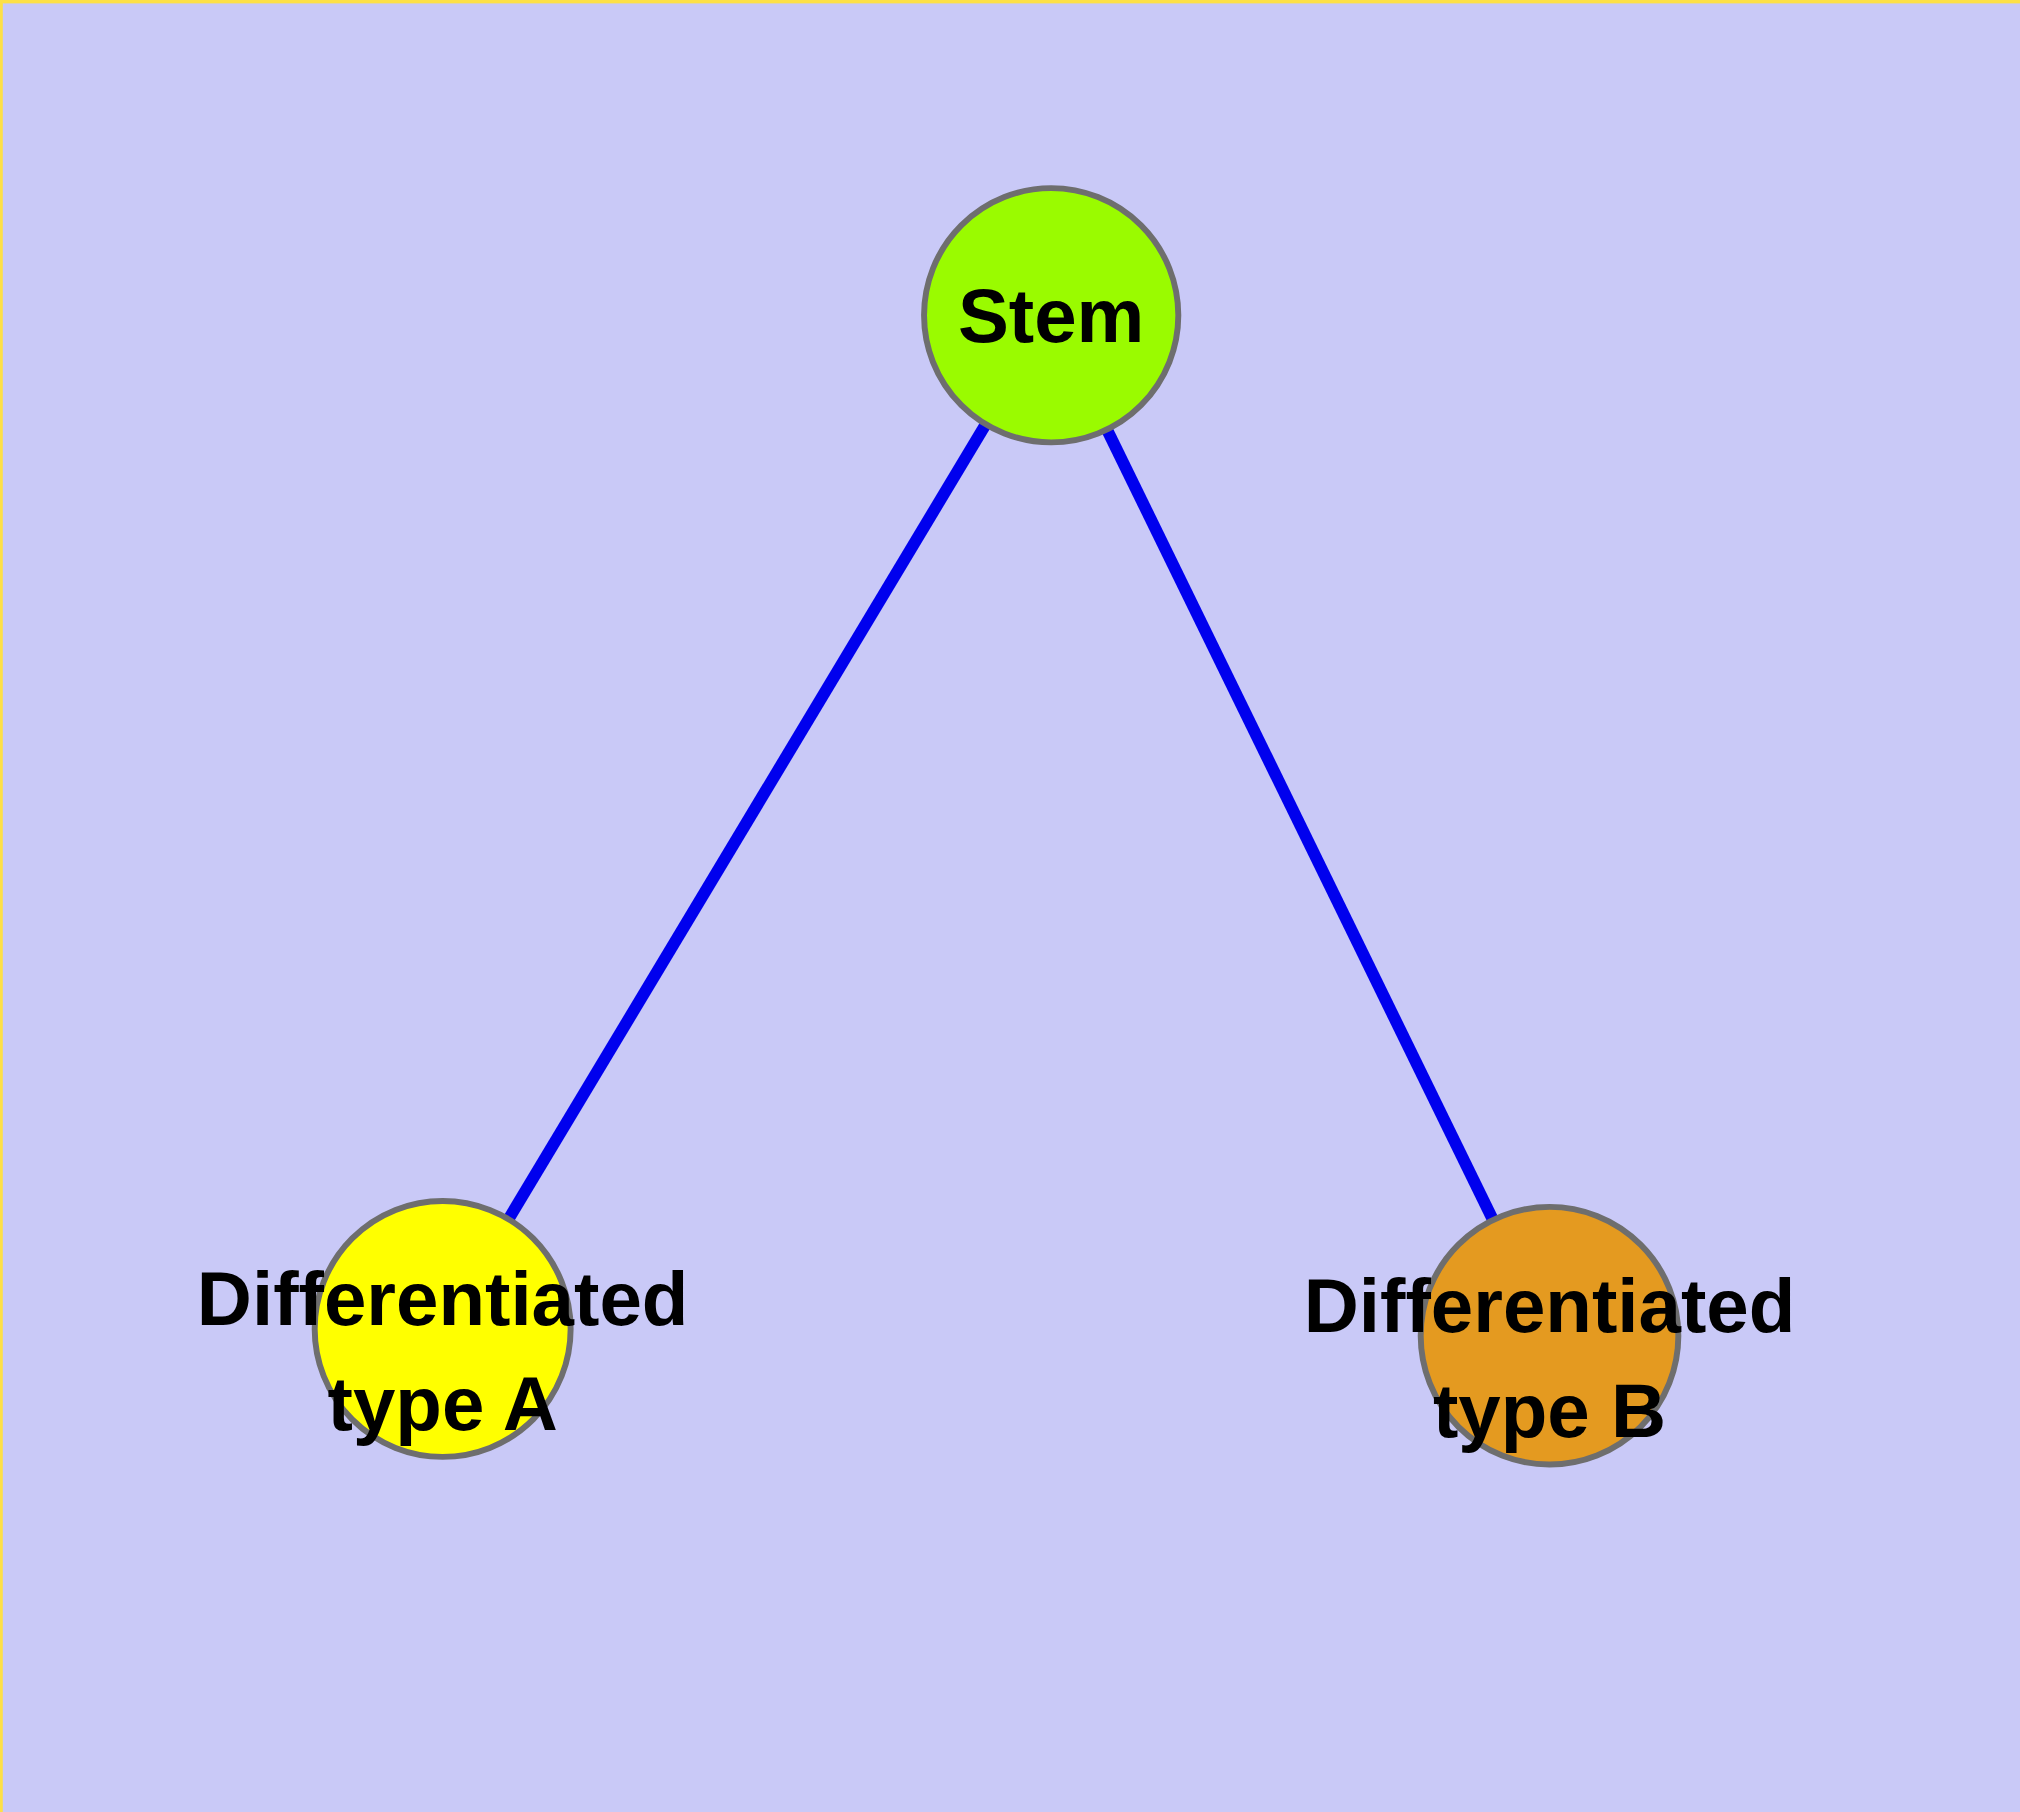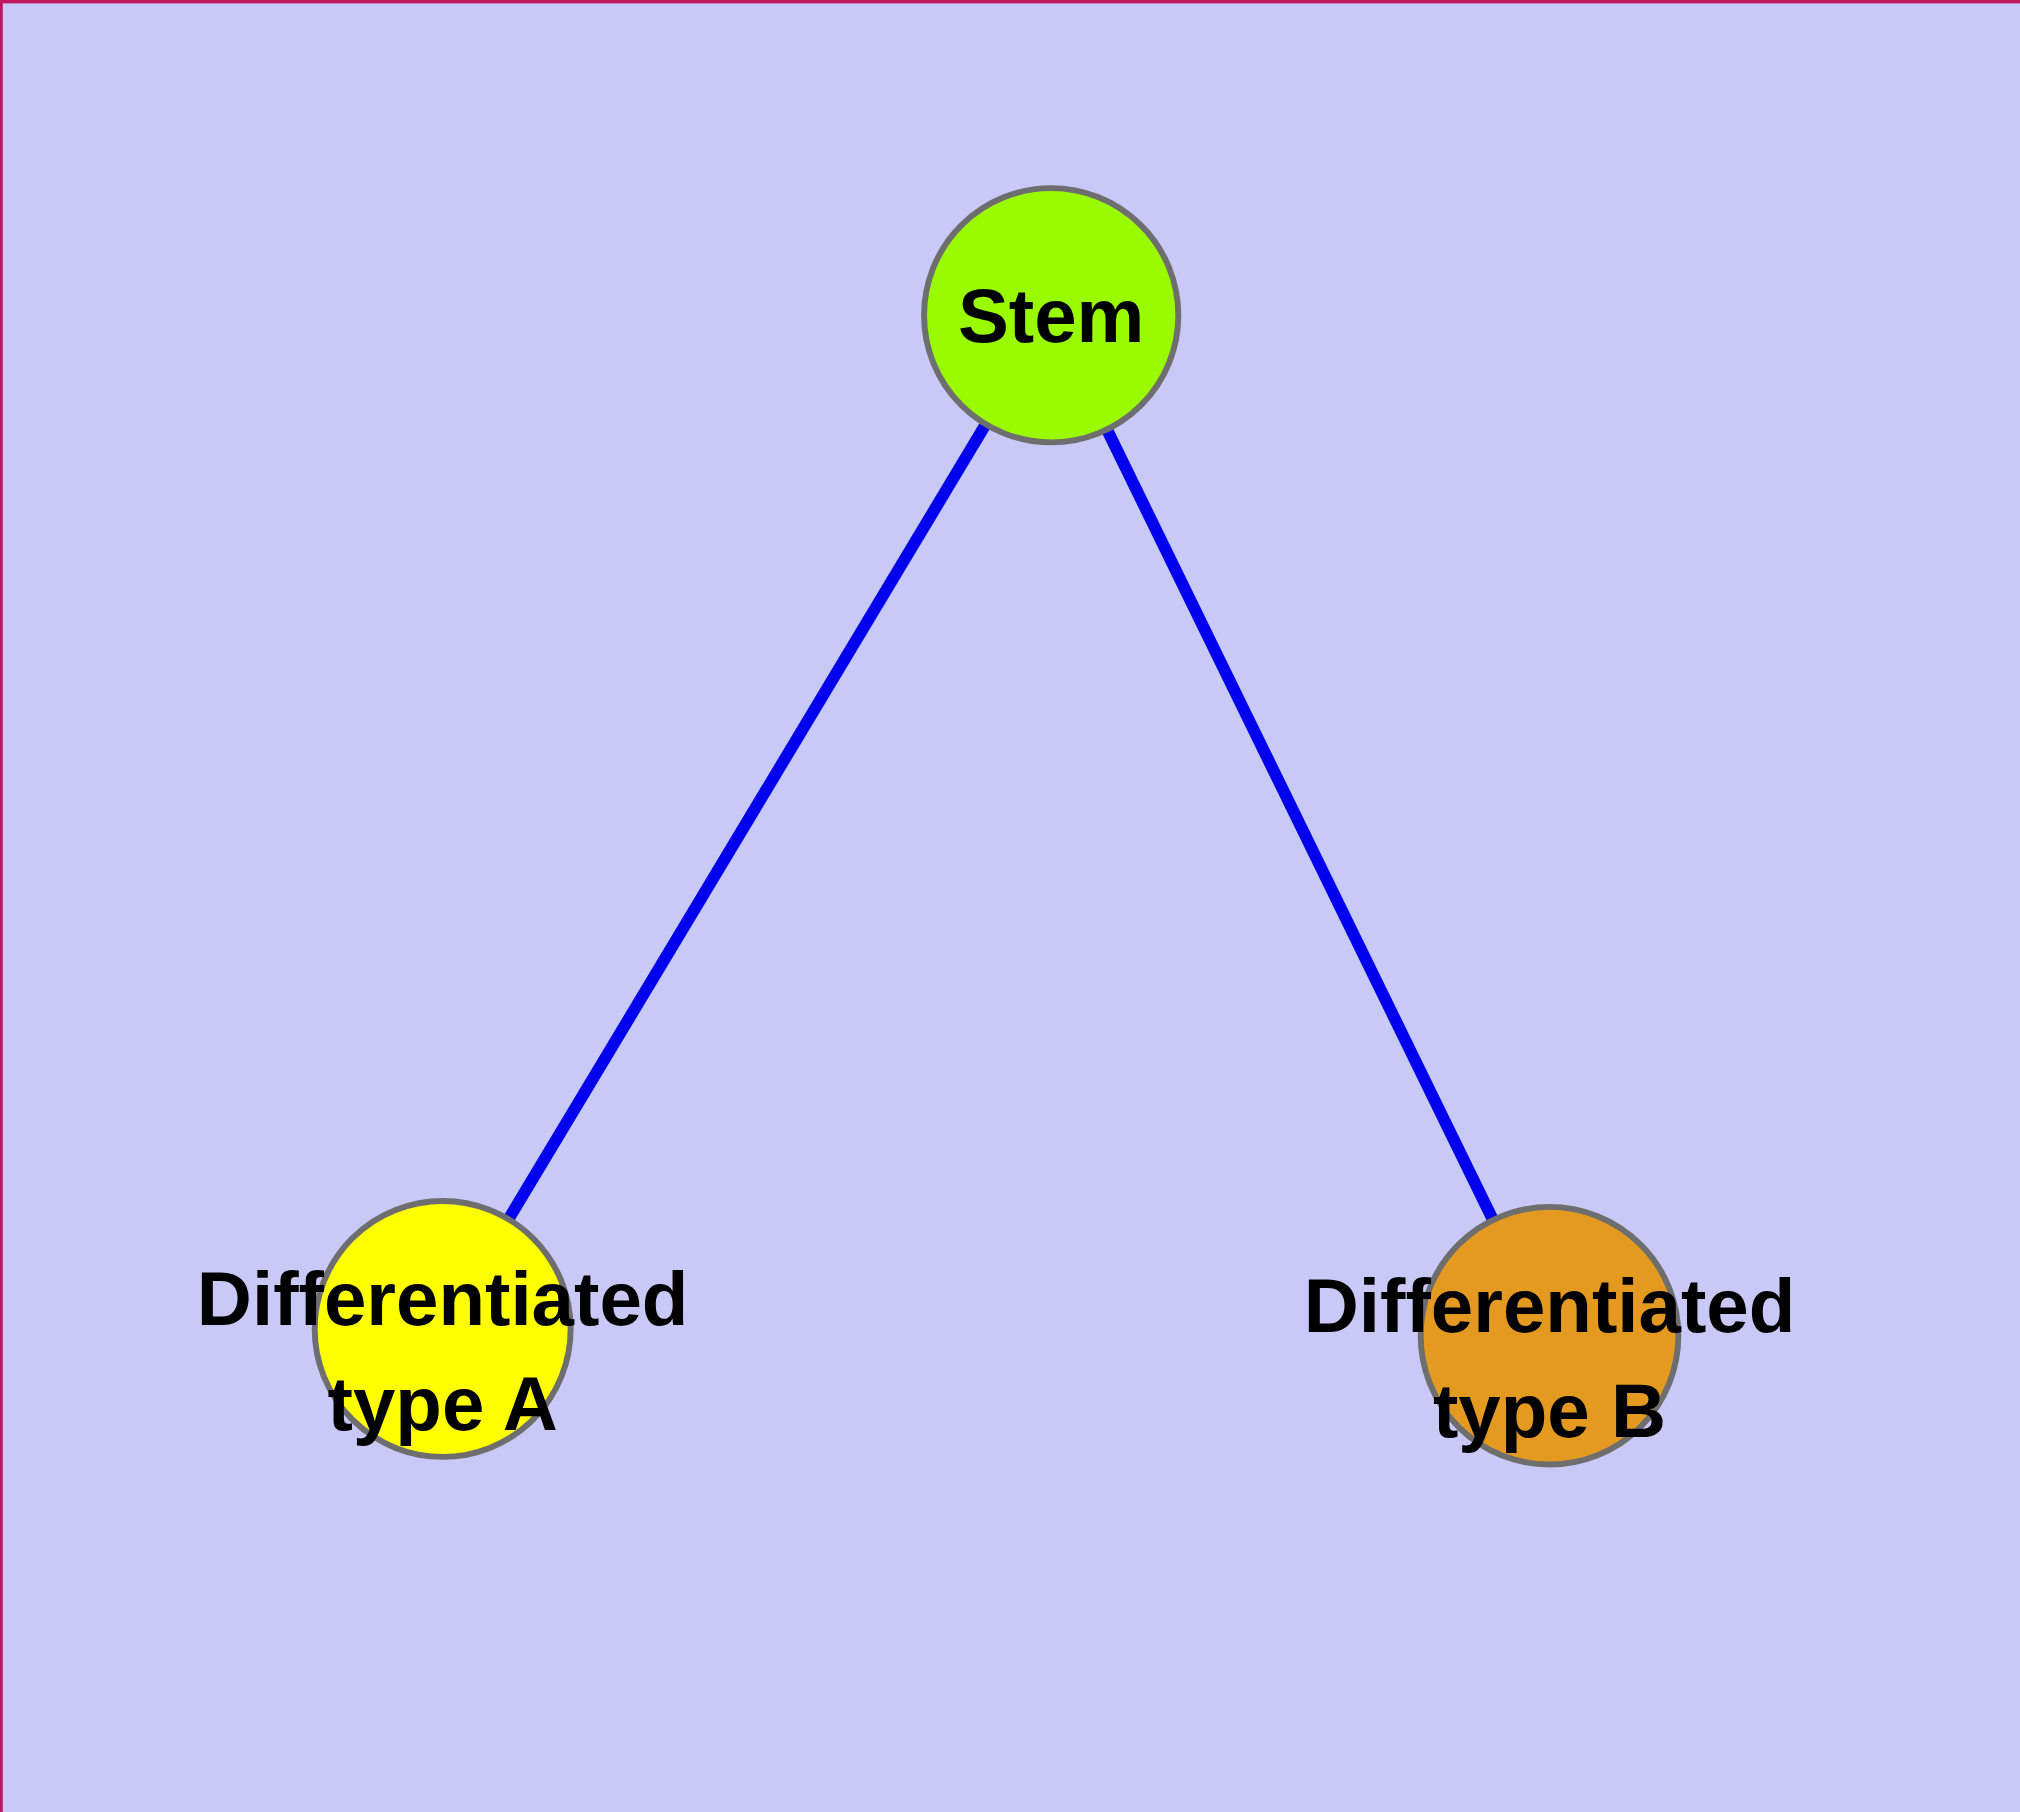--- a/index.html
+++ b/index.html
@@ -7,21 +7,21 @@
     padding: 0;
     background: #ffffff;
     width: 2021px;
     height: 1812px;
     overflow: hidden;
   }
   .stage {
     position: relative;
     width: 2021px;
     height: 1812px;
-    background: #be185d;
+    background: #fde047;
   }
   svg.diagram {
     position: absolute;
     left: 0;
     top: 0;
     display: block;
   }
   text.node-label {
     font-family: "Liberation Sans", "DejaVu Sans", sans-serif;
     font-weight: bold;

